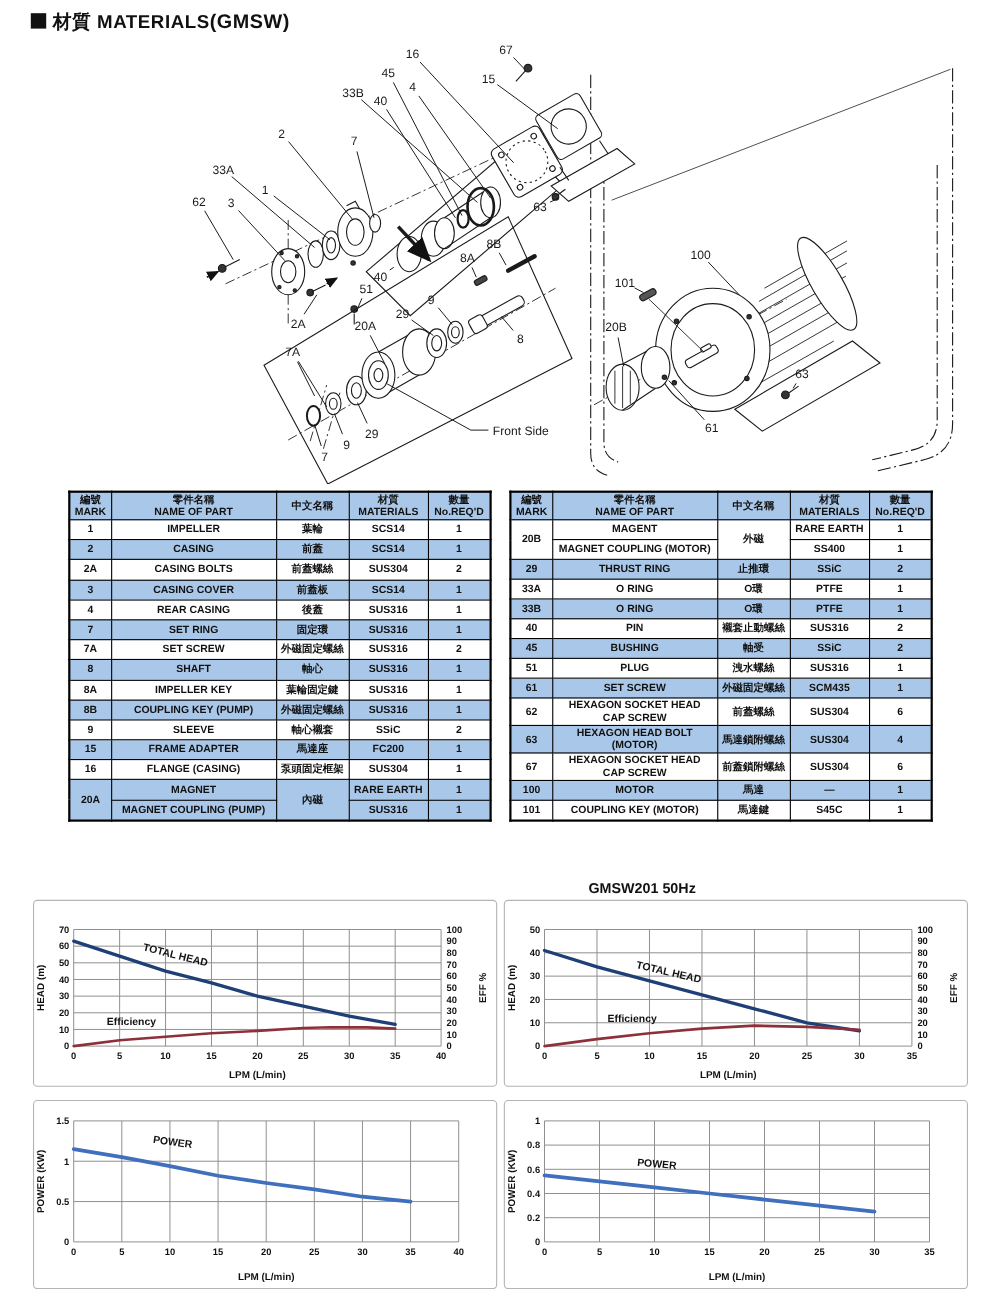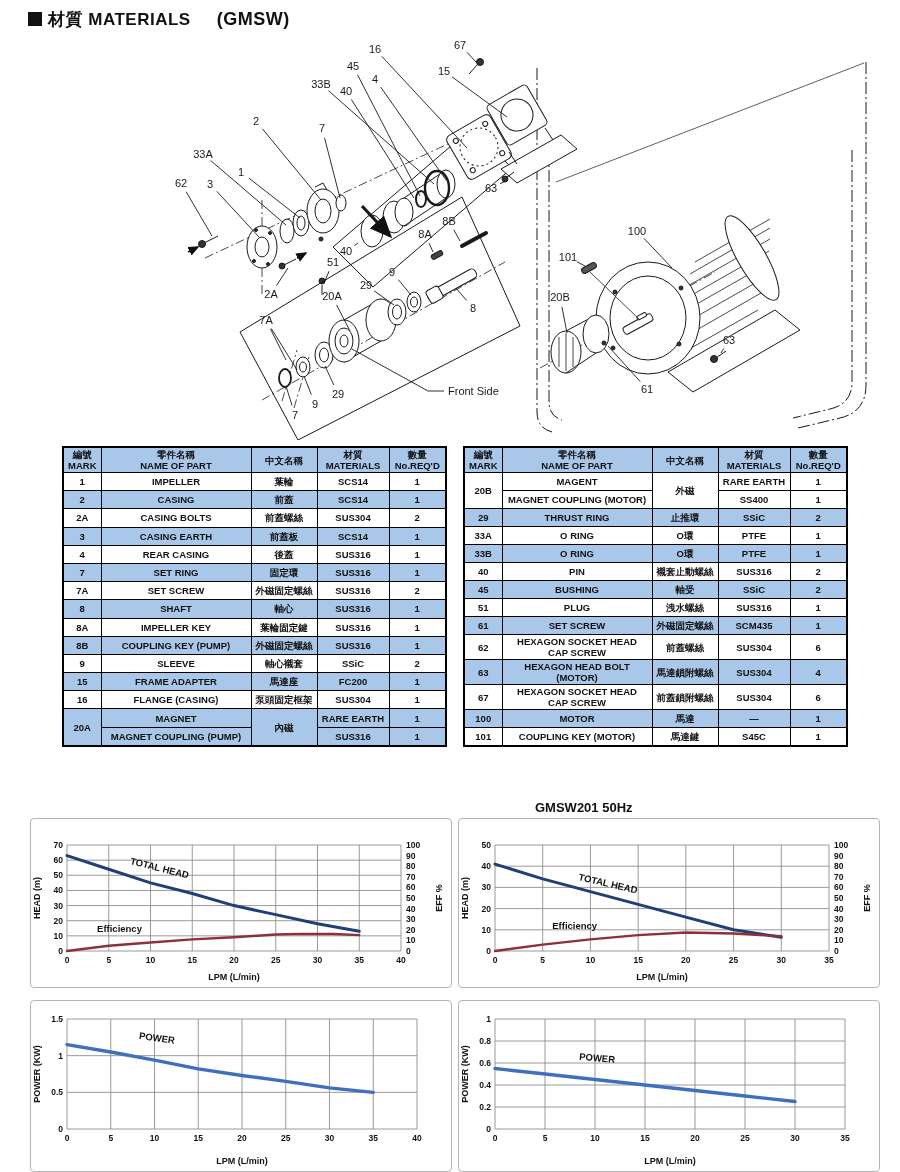--- a/index.html
+++ b/index.html
@@ -1,21 +1,21 @@
 <!DOCTYPE html>
 <html><head>
 <meta charset="utf-8">
 <style>
   html,body{margin:0;padding:0;background:#e8e8e8;}
   .page{position:relative;width:900px;height:1172px;background:#ffffff;overflow:hidden;
         font-family:"Liberation Sans",sans-serif;color:#111;}
   .sq{display:inline-block;background:#111;vertical-align:-1px;margin-right:6px;}
   .h1{position:absolute;left:28px;top:8px;font-size:17px;font-weight:bold;letter-spacing:.5px;}
   .h1 .sq{width:14px;height:14px;}
-  .h1 .model{margin-left:26px;font-size:18px;}
+  .h1 .model{font-size:18px;}
   .h2{position:absolute;left:18px;top:768px;font-size:16px;font-weight:bold;letter-spacing:.5px;}
   .h2 .sq{width:16px;height:16px;margin-right:10px;}
   #diagram{position:absolute;left:25px;top:35px;}
   .tables{position:absolute;top:446px;left:62px;width:786px;display:flex;gap:16px;}
   table.parts{border-collapse:collapse;table-layout:fixed;width:385px;
               font-size:9.5px;font-weight:bold;line-height:11px;}
   table.parts td,table.parts th{border:1px solid #000;text-align:center;vertical-align:middle;
               padding:1px 2px;white-space:pre-line;height:15px;}
   table.parts{border:2px solid #000;}
   table.parts th{background:#a9c7e8;font-size:9.5px;}
@@ -288,21 +288,21 @@
           </tr>
           <tr>
             <td>2A</td>
             <td>CASING BOLTS</td>
             <td>前蓋螺絲</td>
             <td>SUS304</td>
             <td>2</td>
           </tr>
           <tr class="shade">
             <td>3</td>
-            <td>CASING EARTH</td>
+            <td>CASING COVER</td>
             <td>前蓋板</td>
             <td>SCS14</td>
             <td>1</td>
           </tr>
           <tr>
             <td>4</td>
             <td>REAR CASING</td>
             <td>後蓋</td>
             <td>SUS316</td>
             <td>1</td>

